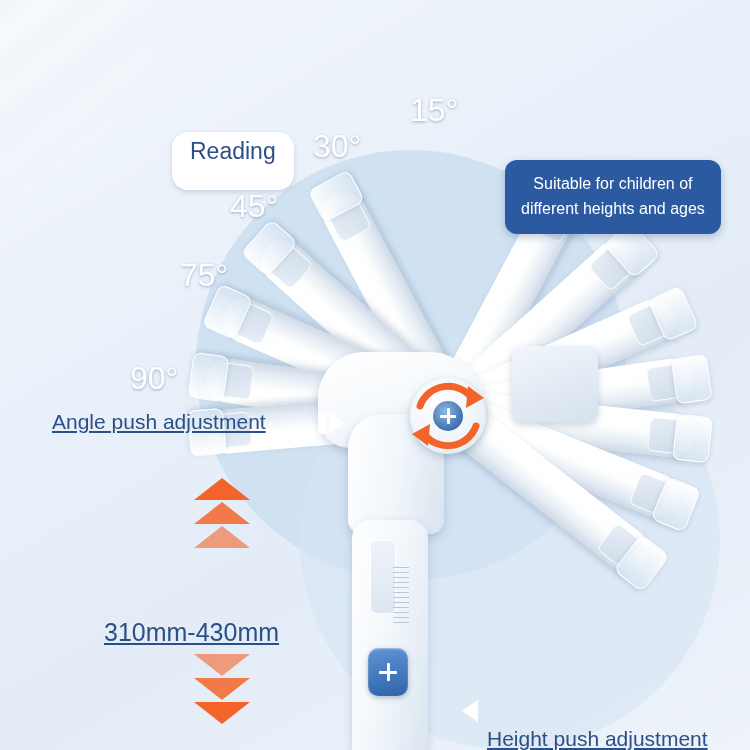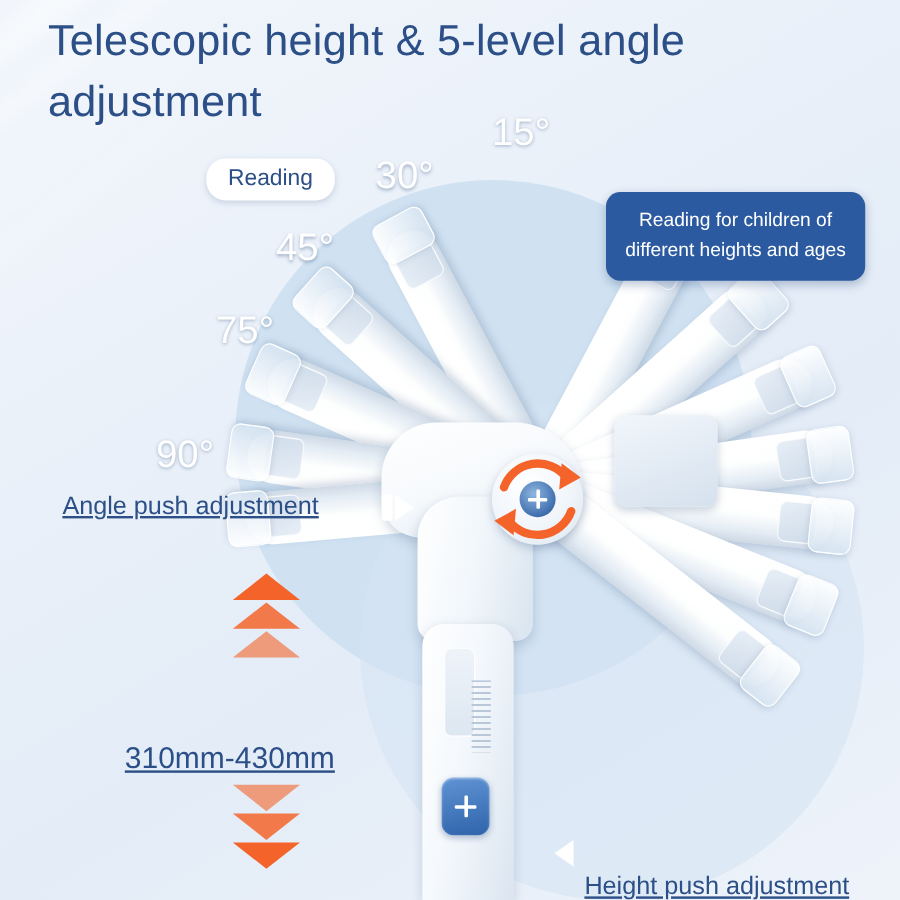--- a/index.html
+++ b/index.html
@@ -239,23 +239,23 @@
     border-left: 28px solid transparent;
     border-right: 28px solid transparent;
   }
   .chev.up   { border-bottom: 22px solid #f4642a; }
   .chev.down { border-top: 22px solid #f4642a; }
 
   
   .pill {
     position: absolute;
     display: inline-block;
-    padding: 6px 18px 7px;
+    padding: 6px 18px 25px;
     border-radius: 16px;
-    font-size: 19px;
+    font-size: 23px;
     color: #2b4f86;
     background: #ffffff;
     box-shadow: 0 2px 5px rgba(80,110,150,.25);
     white-space: nowrap;
   }
   .pill.dark {
     background: #2c5aa0;
     color: #ffffff;
     box-shadow: 0 2px 5px rgba(40,70,120,.35);
   }
@@ -401,26 +401,25 @@
     <div class="chev up"></div>
     <div class="chev up" style="opacity:.85"></div>
     <div class="chev up" style="opacity:.6"></div>
   </div>
   <div class="chev-stack" style="left:194px;top:654px;">
     <div class="chev down" style="opacity:.6"></div>
     <div class="chev down" style="opacity:.85"></div>
     <div class="chev down"></div>
   </div>
 
-  <div class="title">Telescopic height &amp; 5-level angle adjustment</div>
 
   <div class="pill" style="left:172px;top:132px;">Reading</div>
 
   <div class="callout" style="left:505px;top:160px;">
-    <div>Reading for children of</div>
+    <div>Suitable for children of</div>
     <div>different heights and ages</div>
   </div>
 
   <div class="angle" style="left:410px;top:92px;">15°</div>
   <div class="angle" style="left:313px;top:128px;">30°</div>
   <div class="angle" style="left:230px;top:188px;">45°</div>
   <div class="angle" style="left:180px;top:257px;">75°</div>
   <div class="angle" style="left:130px;top:360px;">90°</div>
 
   <div class="cap" style="left:52px;top:410px;">Angle push adjustment</div>

